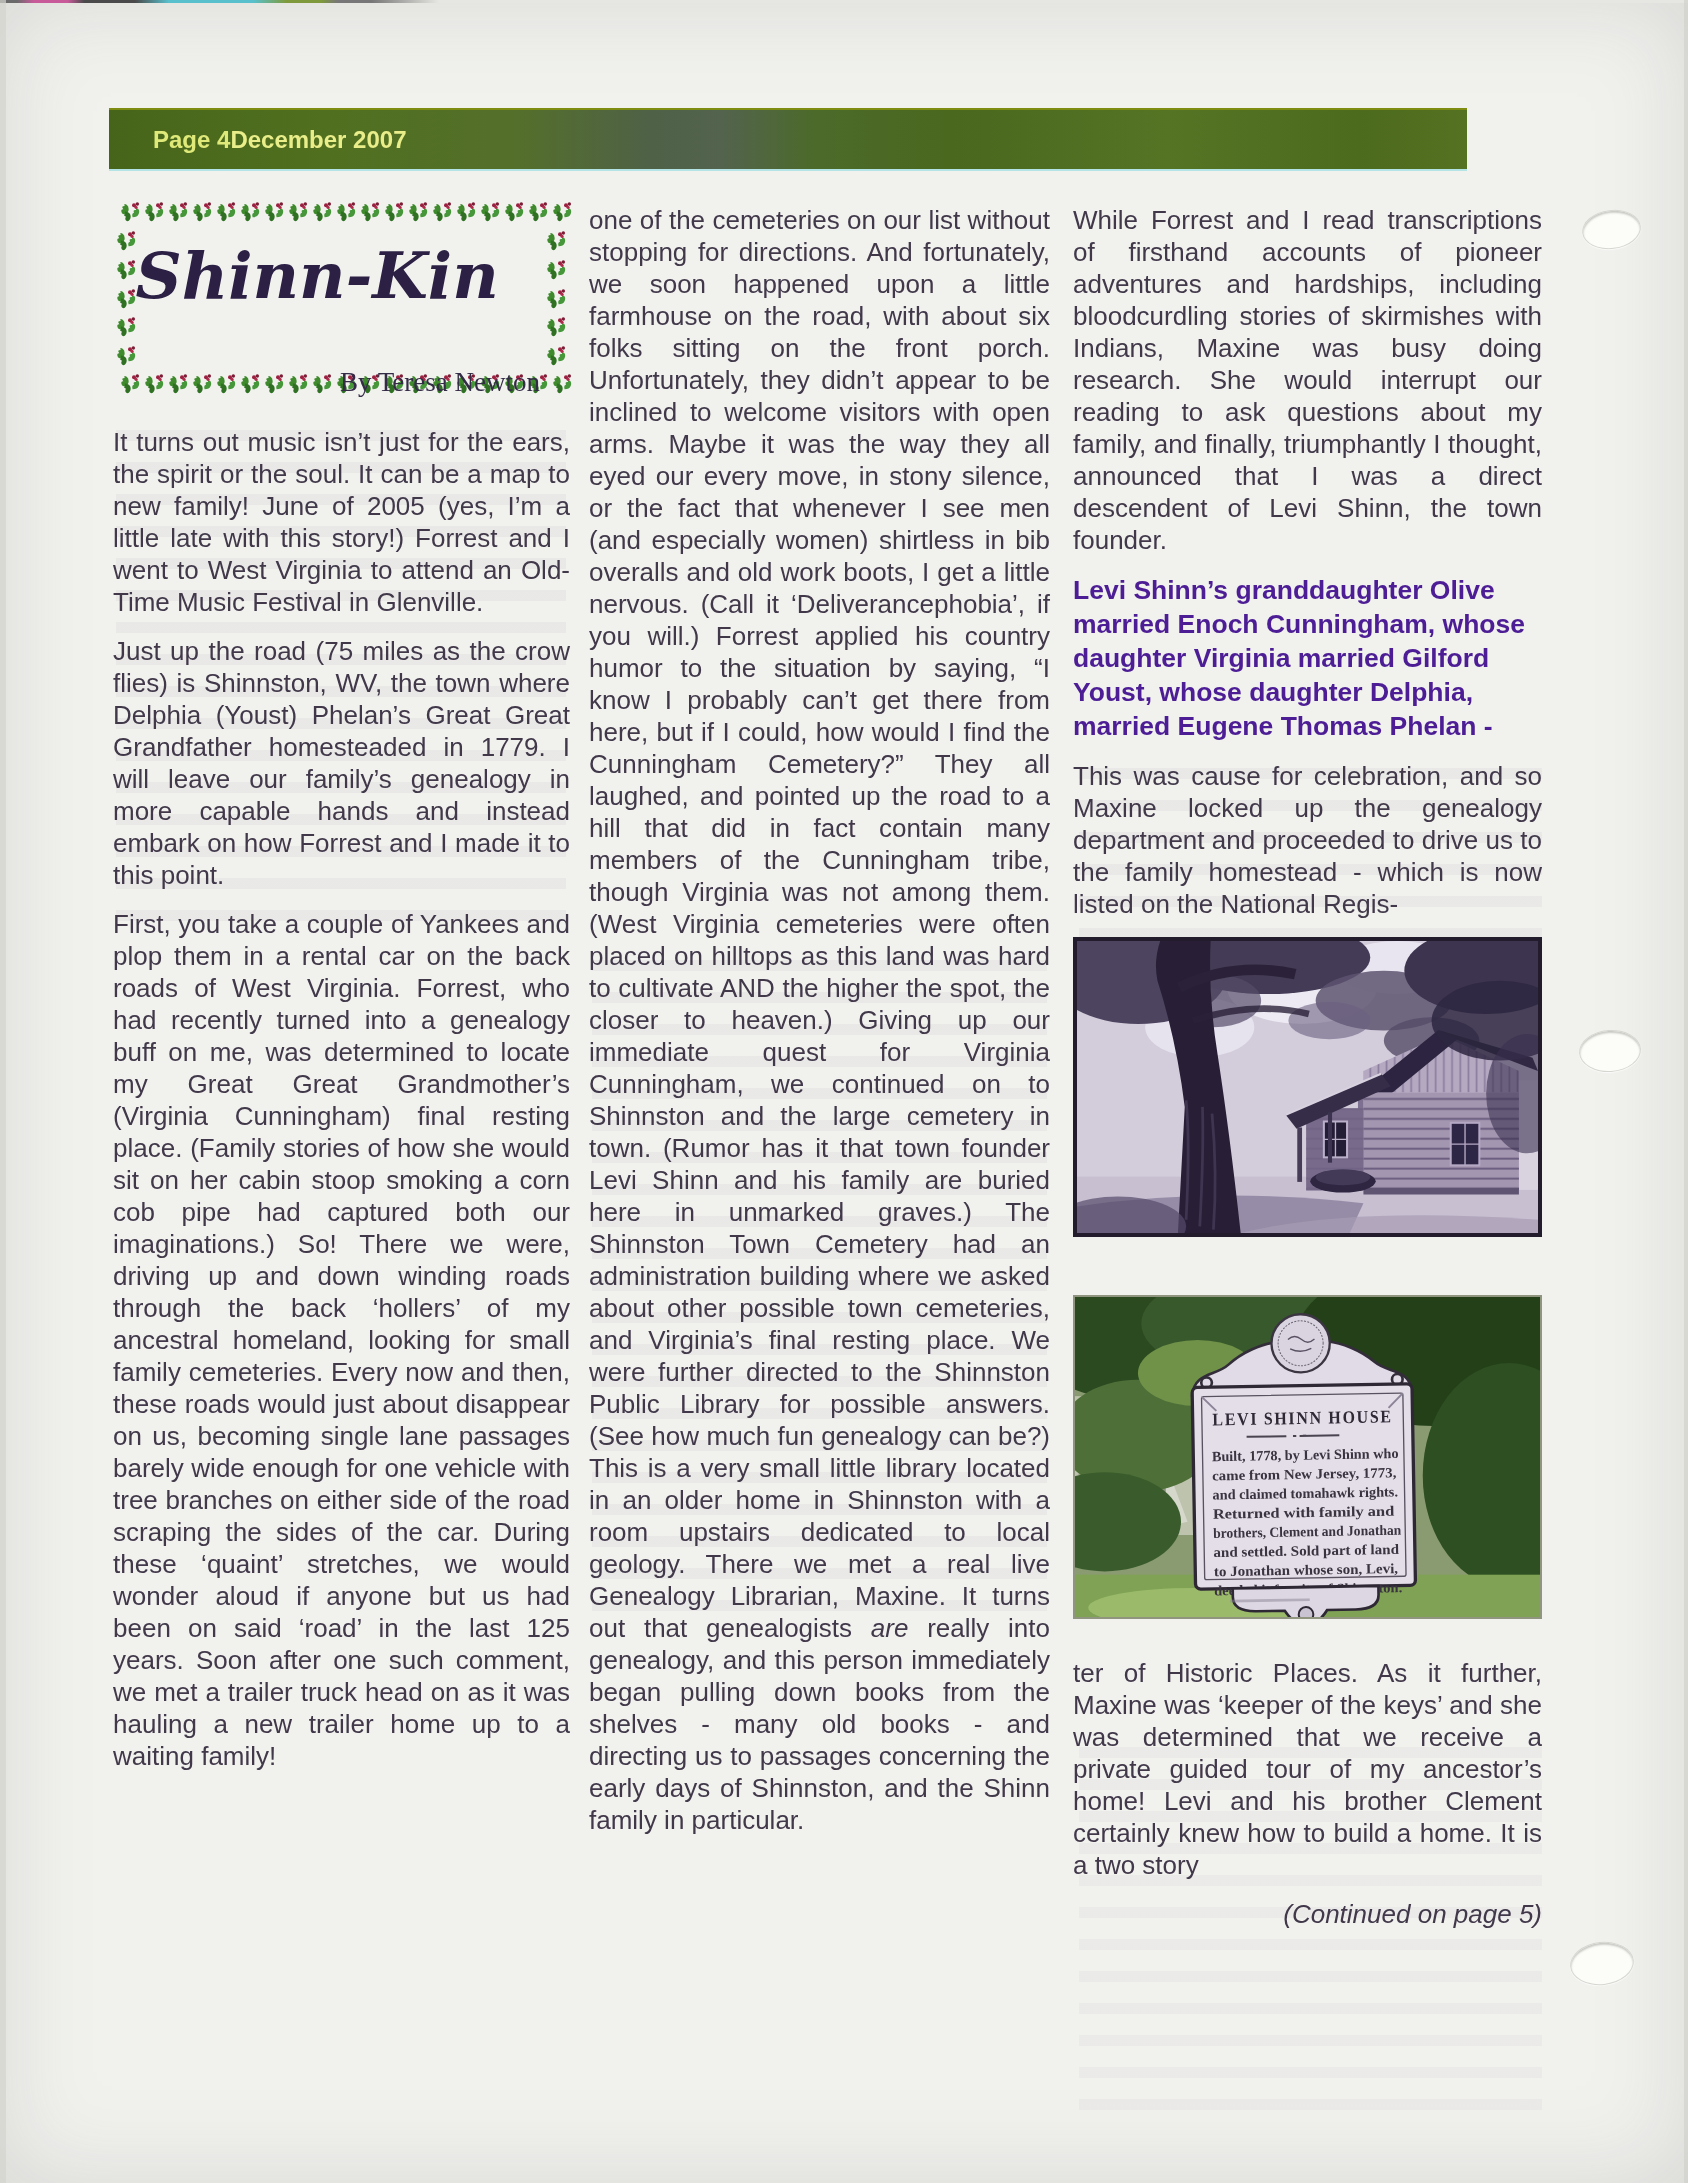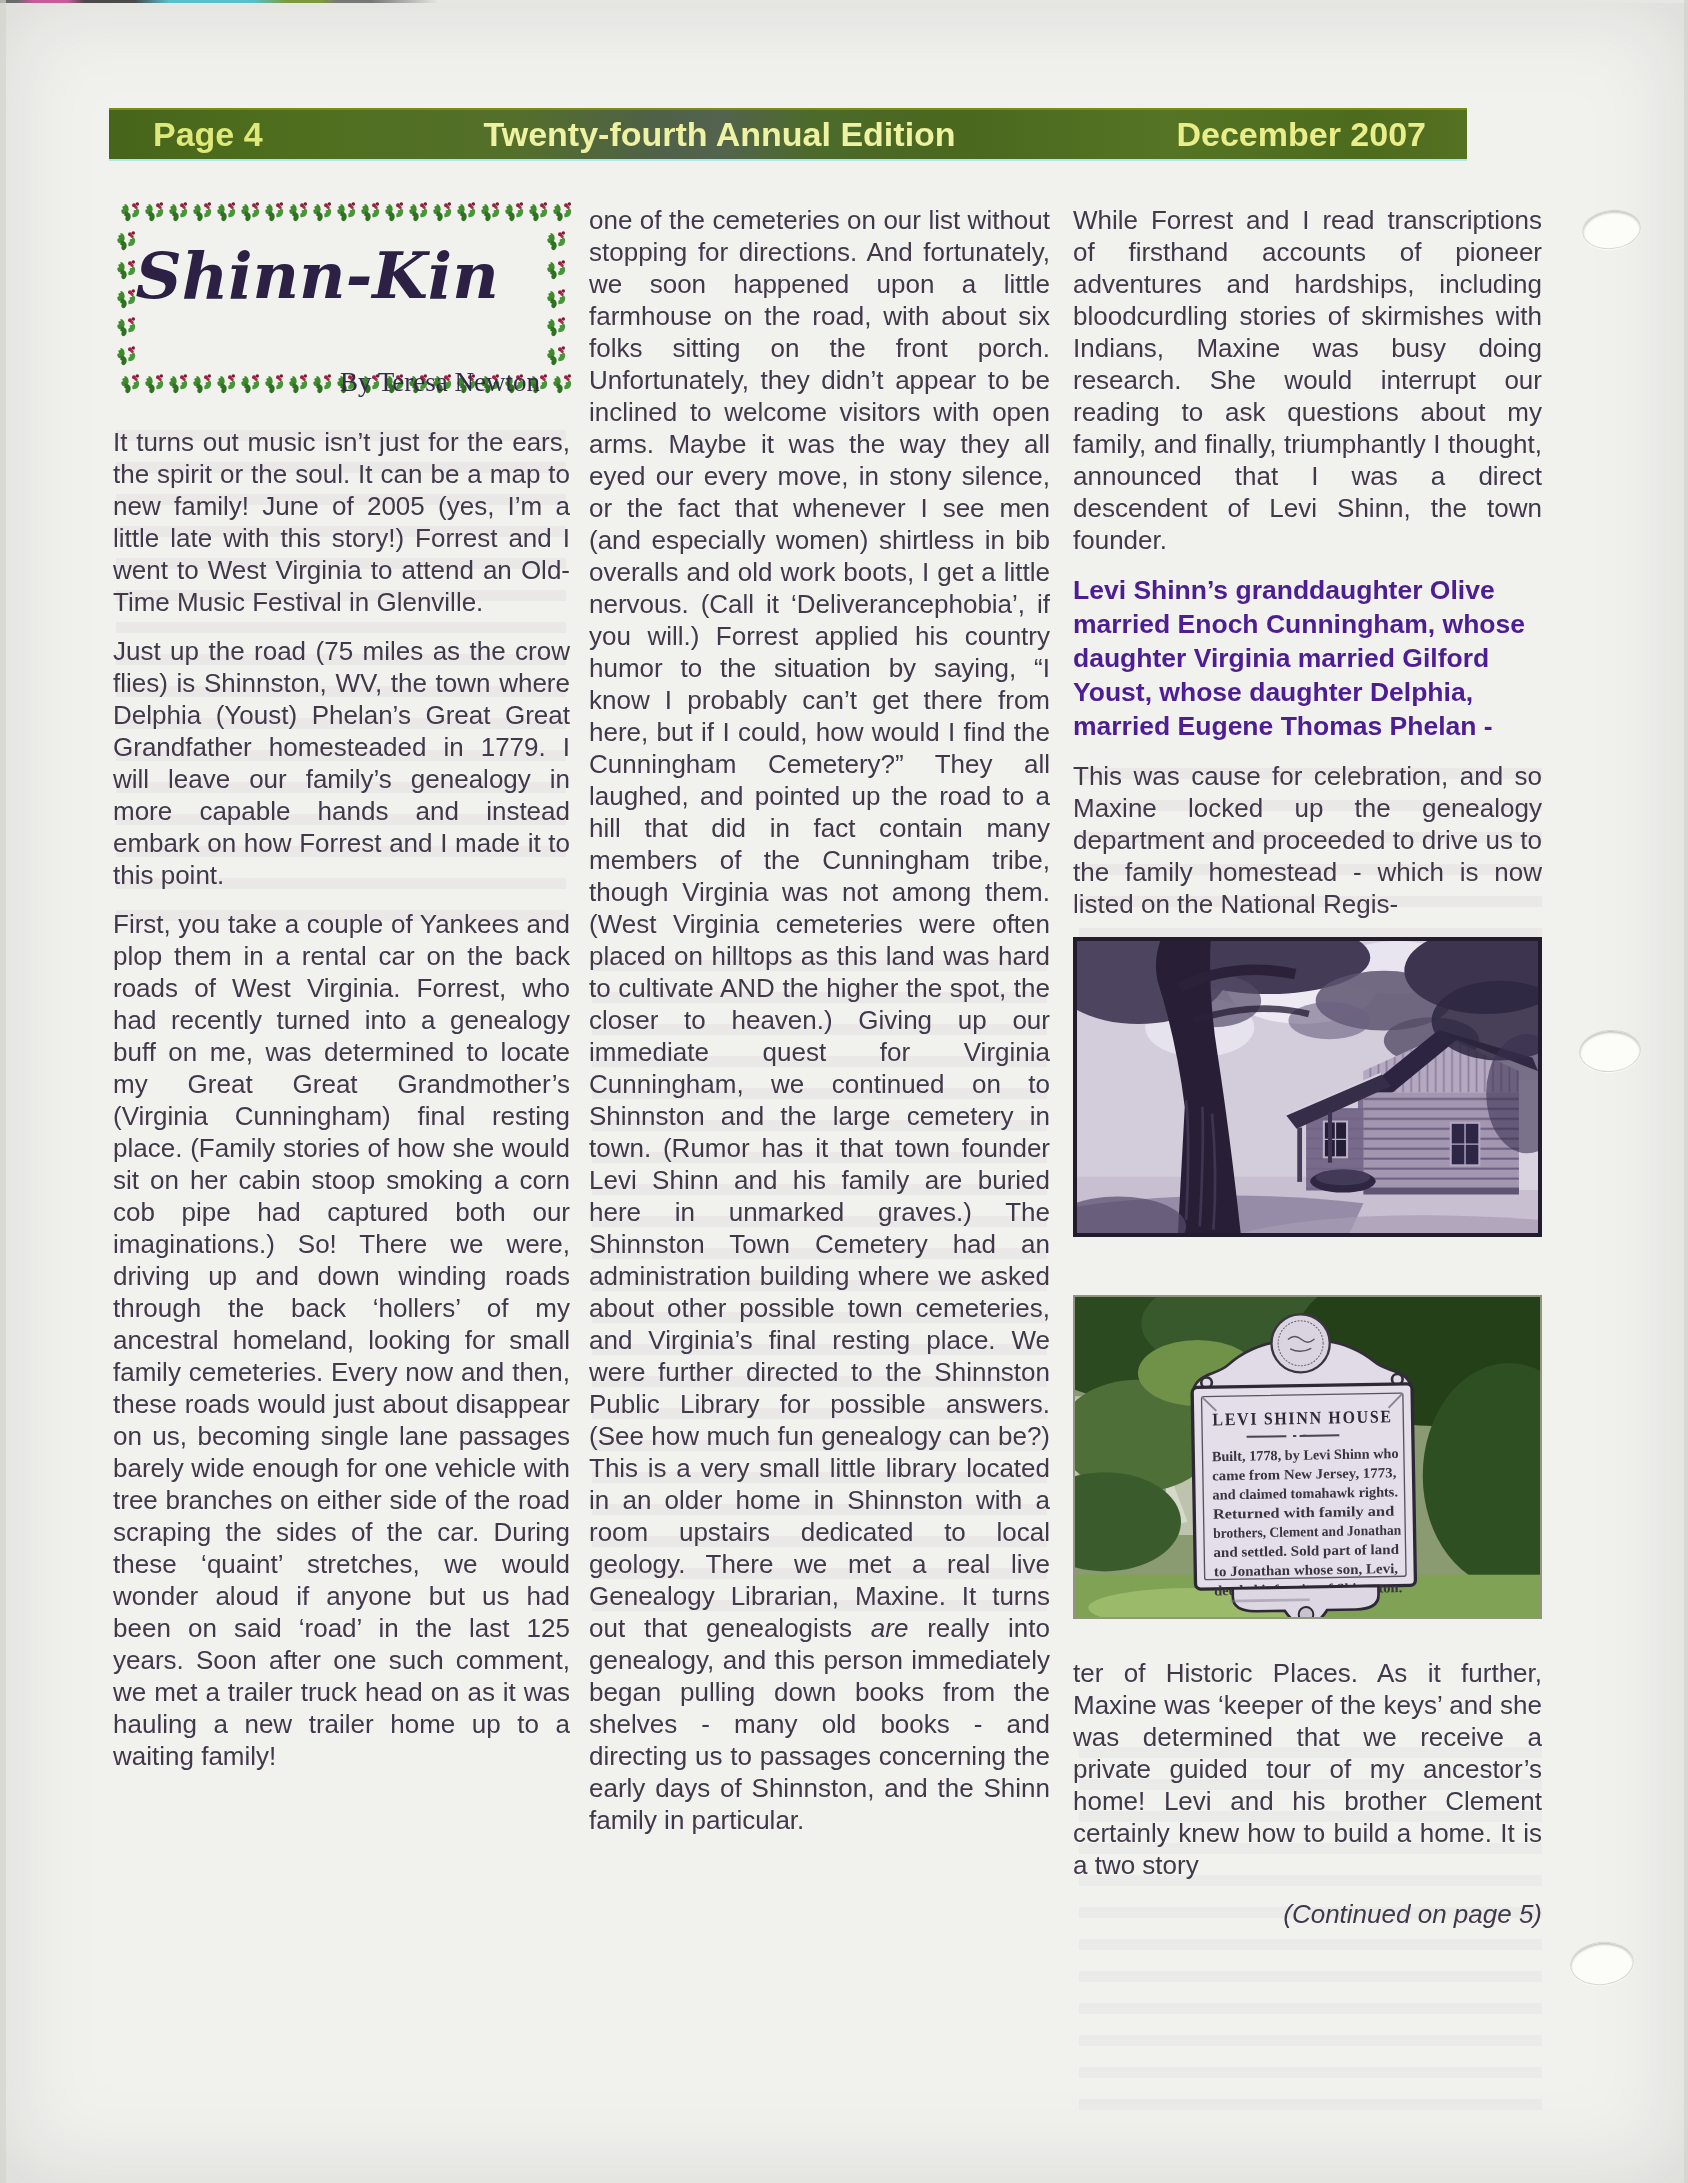--- a/index.html
+++ b/index.html
@@ -5,24 +5,24 @@
   html,body{margin:0;padding:0;background:#e6e6e2;}
   .page{position:relative;width:1688px;height:2183px;background:#f1f1ee;overflow:hidden;
         box-shadow:inset 0 0 93px rgba(125,125,118,.22);font-family:"Liberation Sans",sans-serif;}
   .scan-top{position:absolute;top:0;left:0;right:0;height:3.3px;
         background:linear-gradient(90deg,#6a6a6a 0 1%,#c85a9a 2% 4%,#4a4a4a 5% 8%,#58c0cc 10% 15%,
         #7f9a3a 17% 19%,#777 20% 22%,#e6e6e2 26% 100%);}
   .scan-left{position:absolute;top:0;left:0;bottom:0;width:6px;background:#d4d4cf;opacity:.7;}
   .scan-right{position:absolute;top:0;right:0;bottom:0;width:4px;background:#cfcfca;opacity:.6;}
 
   
-  .header-bar{position:absolute;left:109px;top:110px;width:1358px;height:49px;display:flex;align-items:center;
+  .header-bar{position:absolute;left:109px;top:110px;width:1358px;height:59px;display:flex;align-items:center;
         background:linear-gradient(90deg,#47651a 0%,#50701f 16%,#546f2b 30%,#4f6147 40%,#53634e 45%,
         #4c6a2a 52%,#4a681e 62%,#557424 78%,#4d6b1d 92%,#557122 100%);
-        box-shadow:0 -2px 0 #7e8c12,0 2px 0 #b5e4e6;font-weight:700;font-size:34px;}
+        box-shadow:0 -2px 0 #7e8c12,0 2px 0 #b5e4e6;font-weight:700;font-size:24px;}
   .hb-page{margin-left:44px;color:#dfe97a;}
   .hb-edition{flex:1;text-align:center;color:#eef2a2;}
   .hb-date{margin-right:41px;color:#e9ee8a;}
 
   
   .col{position:absolute;top:204px;font-size:26px;line-height:32px;color:#41384a;text-align:justify;}
   .col p{margin:0 0 17px;}
   #col1{left:113px;width:457px;top:199px;}
   #col2{left:589px;width:461px;}
   #col3{left:1073px;width:469px;}
@@ -87,21 +87,20 @@
   <div class="scan-left"></div>
   <div class="scan-right"></div>
 
   <div id="ghost1" class="ghost"></div>
   <div id="ghost2" class="ghost"></div>
   <div id="ghost3" class="ghost"></div>
   <div id="ghost4" class="ghost"></div>
 
   <div class="header-bar">
     <span class="hb-page">Page 4</span>
-    <span class="hb-edition">Twenty-fourth Annual Edition</span>
     <span class="hb-date">December 2007</span>
   </div>
 
   <div id="col1" class="col">
     <div class="masthead">
       <div class="holly-strip h top">
           <svg viewBox="0 0 36 36">
             <use href="#holly" xlink:href="#holly"></use>
           </svg>
           <svg viewBox="0 0 36 36">

